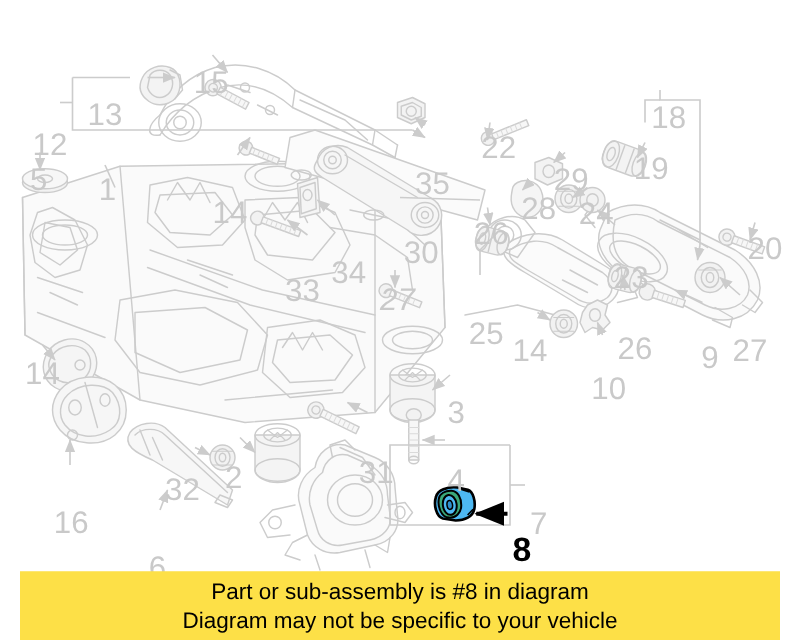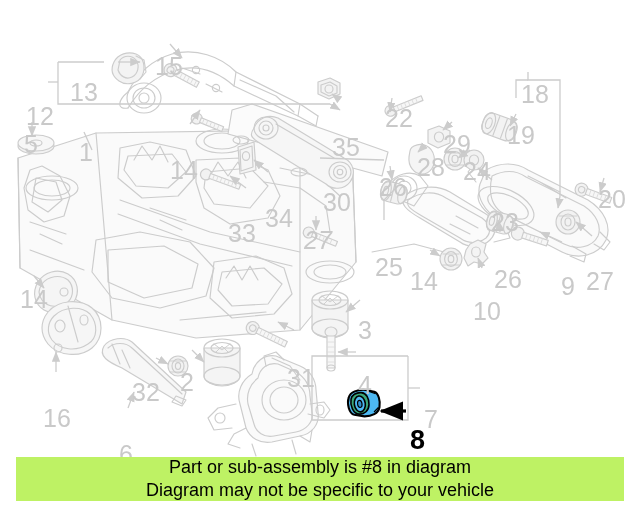--- a/index.html
+++ b/index.html
@@ -31,22 +31,22 @@
     margin-top: 32px;
   }
   .callout-label.highlight {
     color: #000000;
     font-weight: bold;
     font-size: 27px;
   }
   #footer-banner {
     position: absolute;
     left: 16px; top: 457px;
-    width: 608px; height: 44px;
-    background: #bef264;
+    width: 608px; height: 55px;
+    background: #fde047;
     display: flex;
     flex-direction: column;
     align-items: center;
     justify-content: center;
   }
   .banner-line {
     color: #000000;
     font-size: 18px;
     line-height: 23px;
     font-family: "Liberation Sans", sans-serif;

